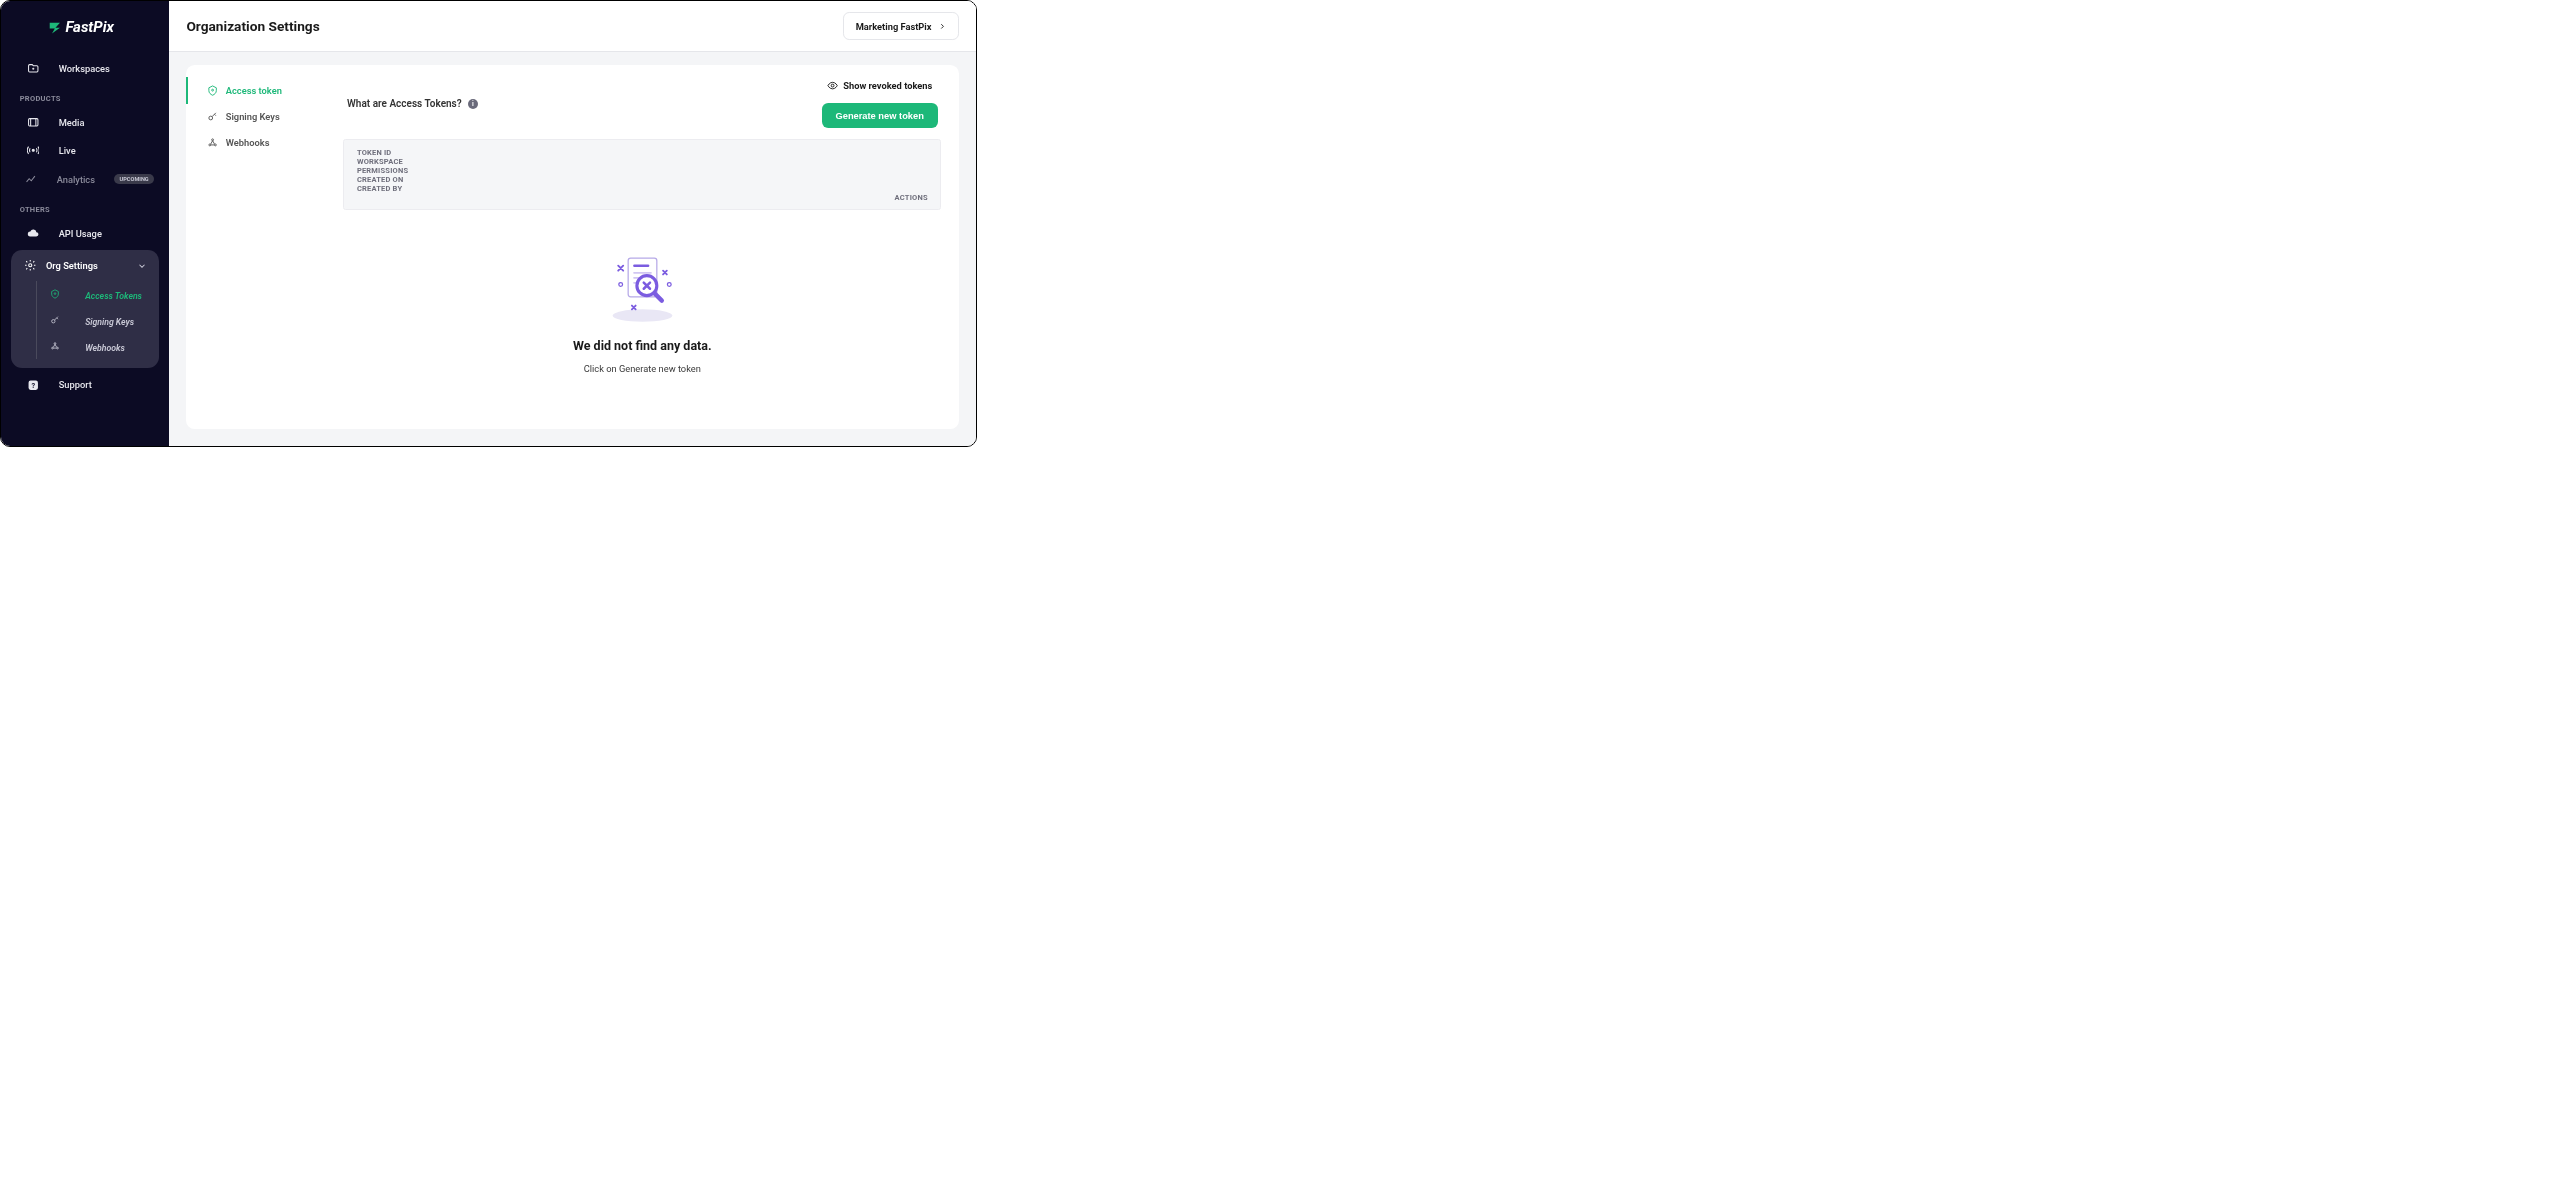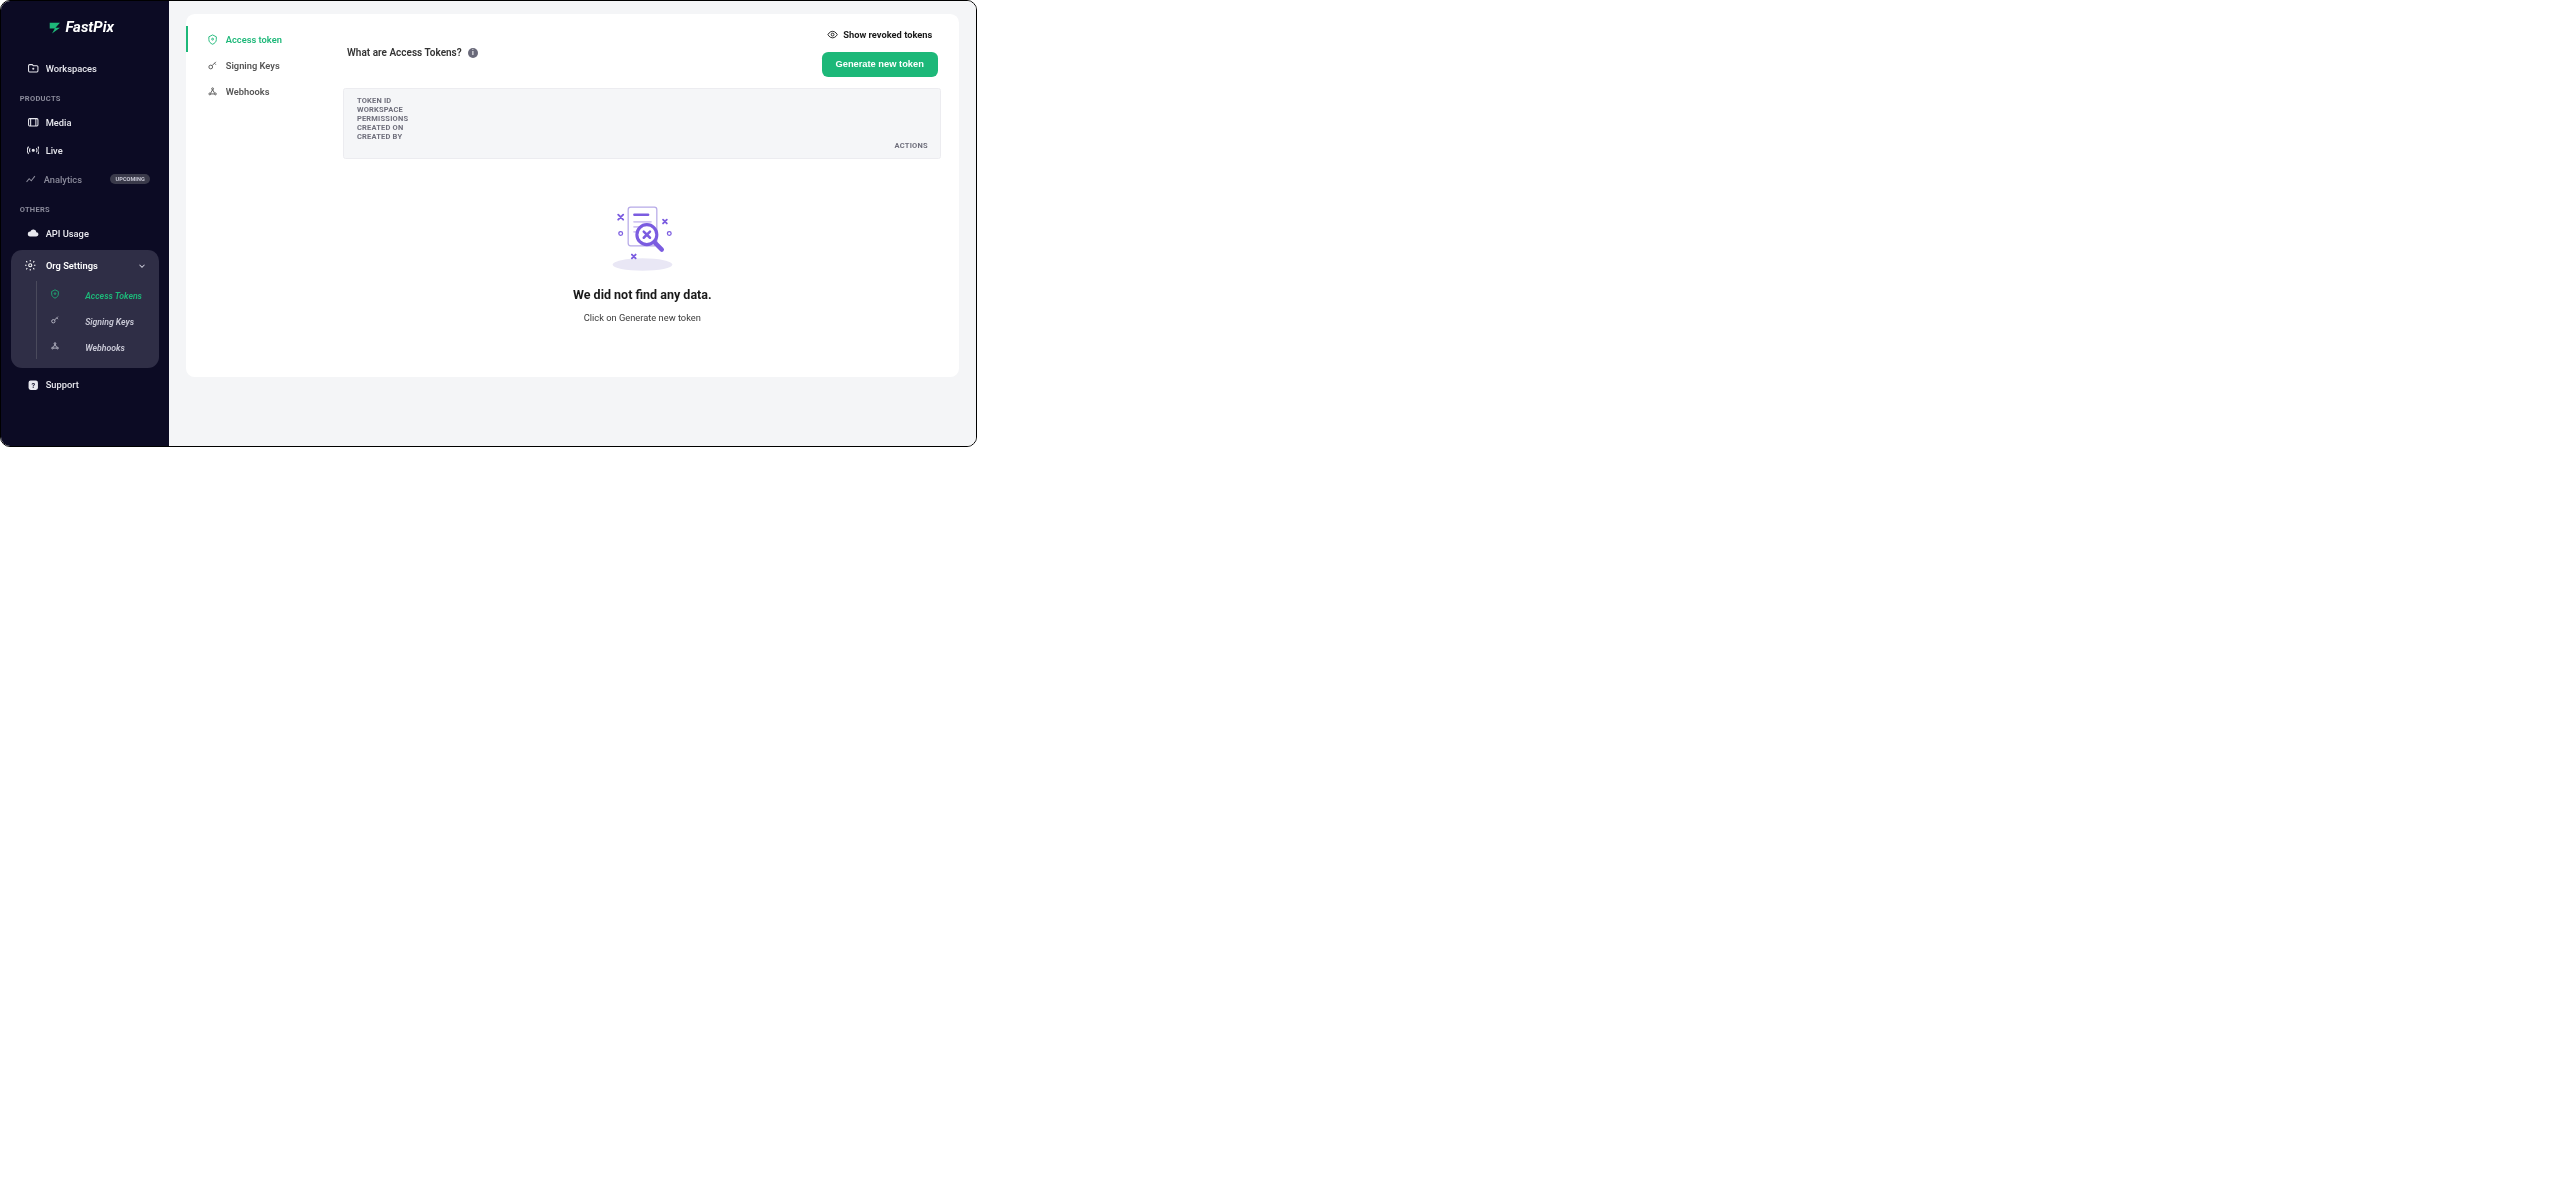--- a/index.html
+++ b/index.html
@@ -34,21 +34,21 @@
   padding: 17.4px 0 17.4px 47px;
   font-size: 15px;
   font-weight: 700;
   font-style: italic;
   color: #fff;
 }
 .logo-icon { color: #1db879; }
 .nav-item {
   display: flex;
   align-items: center;
-  gap: 6px;
+  gap: 19px;
   padding: 7.5px 18.7px 7.5px 25px;
   color: #e8e8ee;
   font-size: 9.3px;
   font-weight: 500;
   cursor: pointer;
 }
 .nav-icon {
   width: 13.7px;
   height: 13.7px;
   display: flex;
@@ -384,20 +384,31 @@
         <svg width="12.5" height="12.5" viewBox="0 0 24 24" fill="currentColor" style="font-size:15px">
             <rect x="3" y="3" width="18" height="18" rx="4"></rect>
             <text x="12" y="17" font-size="14" font-weight="bold" text-anchor="middle" fill="#0c0b24">?</text>
           </svg>
       </span>
       <span>Support</span>
     </div>
   </aside>
 
   <main class="main">
+    <div class="topbar">
+      <h1 class="page-title">Organization Settings</h1>
+      <div class="org-selector">
+        <span>Marketing FastPix</span>
+        <span>
+          <svg width="8.7" height="8.7" viewBox="0 0 24 24" fill="none" stroke="currentColor" stroke-width="2.5">
+              <path d="M9 6l6 6-6 6"></path>
+            </svg>
+        </span>
+      </div>
+    </div>
 
     <div class="content">
       <div class="panel">
         <div class="panel-tabs">
           <div class="tab active">
             <span class="tab-icon">
               <svg width="11.2" height="11.2" viewBox="0 0 24 24" fill="none" stroke="#1db879" stroke-width="2">
                   <path d="M12 2l8 4v6c0 5-3.5 8-8 10-4.5-2-8-5-8-10V6z"></path>
                   <circle cx="12" cy="11" r="2"></circle>
                 </svg>

